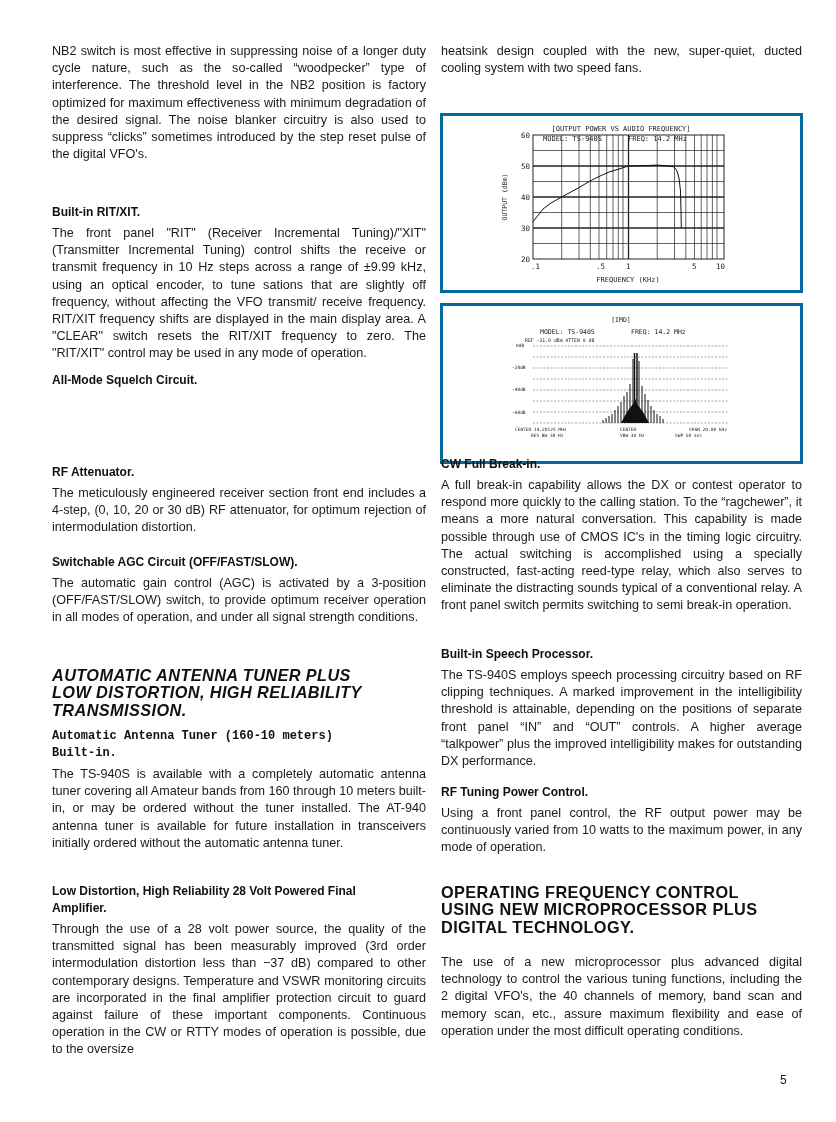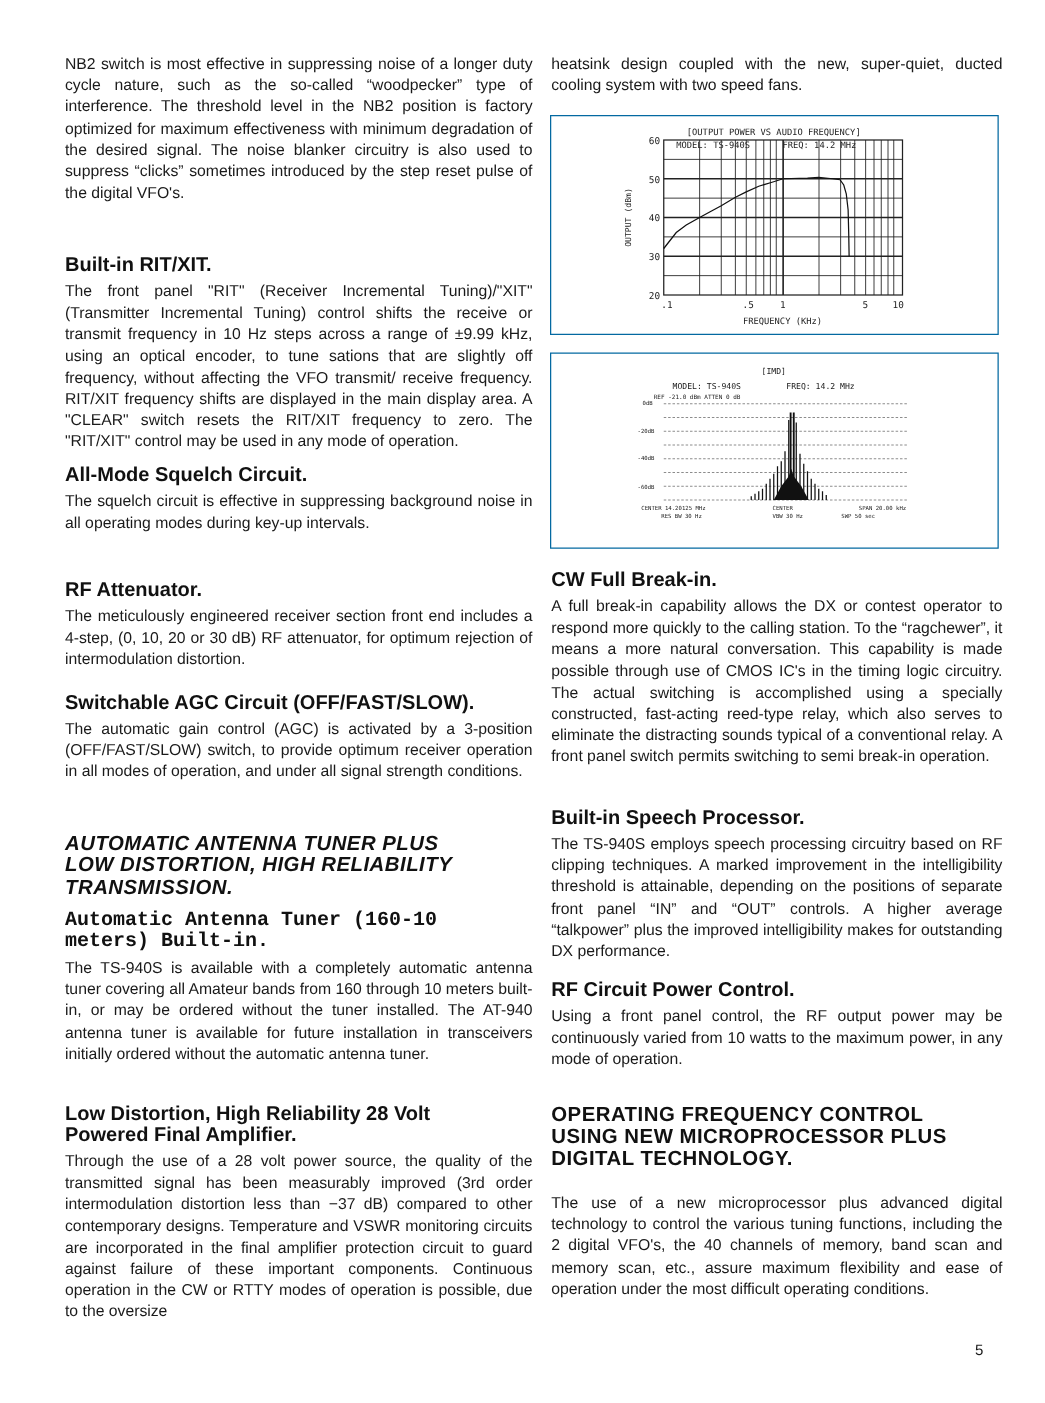--- a/index.html
+++ b/index.html
@@ -2,43 +2,42 @@
 <html><head>
 <meta charset="utf-8">
 <style>
   html,body{margin:0;padding:0;background:#ffffff;}
   body{width:836px;height:1122px;position:relative;overflow:hidden;color:#1a1a1a;
        font-family:"Liberation Sans",sans-serif;}
   .col{position:absolute;top:0;}
   .left{left:52px;width:374px;}
   .right{left:441px;width:361px;}
   p{margin:0;font-size:12.6px;line-height:17.2px;text-align:justify;text-align-last:left;}
-  h3{margin:0;font-size:16px;line-height:17px;font-weight:bold;color:#111;}
+  h3{margin:0;font-size:12px;line-height:17px;font-weight:bold;color:#111;}
   h2{margin:0;font-size:16.3px;line-height:17.4px;font-weight:bold;letter-spacing:0.4px;color:#111;}
   .blk{position:absolute;left:0;right:0;}
-  .box{position:absolute;border:1px solid #0369a1;background:#fff;}
+  .box{position:absolute;border:3px solid #0369a1;background:#fff;margin-top:21px;}
   svg text{font-family:"DejaVu Sans Mono",monospace;fill:#222;}
   .pagenum{position:absolute;left:780px;top:1073px;font-size:12px;}
 </style>
 </head>
 <body>
 
 <div class="col left">
   <div class="blk" style="top:43px;">
     <p>NB2 switch is most effective in suppressing noise of a longer duty cycle nature, such as the so-called “woodpecker” type of interference. The threshold level in the NB2 position is factory optimized for maximum effectiveness with minimum degradation of the desired signal. The noise blanker circuitry is also used to suppress “clicks” sometimes introduced by the step reset pulse of the digital VFO's.</p>
   </div>
 
   <div class="blk" style="top:204px;">
     <h3>Built-in RIT/XIT.</h3>
     <p style="margin-top:4px;">The front panel "RIT" (Receiver Incremental Tuning)/"XIT" (Transmitter Incremental Tuning) control shifts the receive or transmit frequency in 10 Hz steps across a range of ±9.99 kHz, using an optical encoder, to tune sations that are slightly off frequency, without affecting the VFO transmit/ receive frequency. RIT/XIT frequency shifts are displayed in the main display area. A "CLEAR" switch resets the RIT/XIT frequency to zero. The "RIT/XIT" control may be used in any mode of operation.</p>
   </div>
 
   <div class="blk" style="top:372px;">
     <h3>All-Mode Squelch Circuit.</h3>
-    <p style="margin-top:4px;">The squelch circuit is effective in suppressing background noise in all operating modes during key-up intervals.</p>
   </div>
 
   <div class="blk" style="top:464px;">
     <h3>RF Attenuator.</h3>
     <p style="margin-top:4px;">The meticulously engineered receiver section front end includes a 4-step, (0, 10, 20 or 30 dB) RF attenuator, for optimum rejection of intermodulation distortion.</p>
   </div>
 
   <div class="blk" style="top:554px;">
     <h3>Switchable AGC Circuit (OFF/FAST/SLOW).</h3>
     <p style="margin-top:4px;">The automatic gain control (AGC) is activated by a 3-position (OFF/FAST/SLOW) switch, to provide optimum receiver operation in all modes of operation, and under all signal strength conditions.</p>
@@ -183,21 +182,21 @@
     <h3>CW Full Break-in.</h3>
     <p style="margin-top:4px;">A full break-in capability allows the DX or contest operator to respond more quickly to the calling station. To the “ragchewer”, it means a more natural conversation. This capability is made possible through use of CMOS IC's in the timing logic circuitry. The actual switching is accomplished using a specially constructed, fast-acting reed-type relay, which also serves to eliminate the distracting sounds typical of a conventional relay. A front panel switch permits switching to semi break-in operation.</p>
   </div>
 
   <div class="blk" style="top:646px;">
     <h3>Built-in Speech Processor.</h3>
     <p style="margin-top:4px;">The TS-940S employs speech processing circuitry based on RF clipping techniques. A marked improvement in the intelligibility threshold is attainable, depending on the positions of separate front panel “IN” and “OUT” controls. A higher average “talkpower” plus the improved intelligibility makes for outstanding DX performance.</p>
   </div>
 
   <div class="blk" style="top:784px;">
-    <h3>RF Circuit Power Control.</h3>
+    <h3>RF Tuning Power Control.</h3>
     <p style="margin-top:4px;">Using a front panel control, the RF output power may be continuously varied from 10 watts to the maximum power, in any mode of operation.</p>
   </div>
 
   <div class="blk" style="top:884px;width:345px;">
     <h2>OPERATING FREQUENCY CONTROL USING NEW MICROPROCESSOR PLUS DIGITAL TECHNOLOGY.</h2>
   </div>
 
   <div class="blk" style="top:954px;">
     <p>The use of a new microprocessor plus advanced digital technology to control the various tuning functions, including the 2 digital VFO's, the 40 channels of memory, band scan and memory scan, etc., assure maximum flexibility and ease of operation under the most difficult operating conditions.</p>
   </div>

